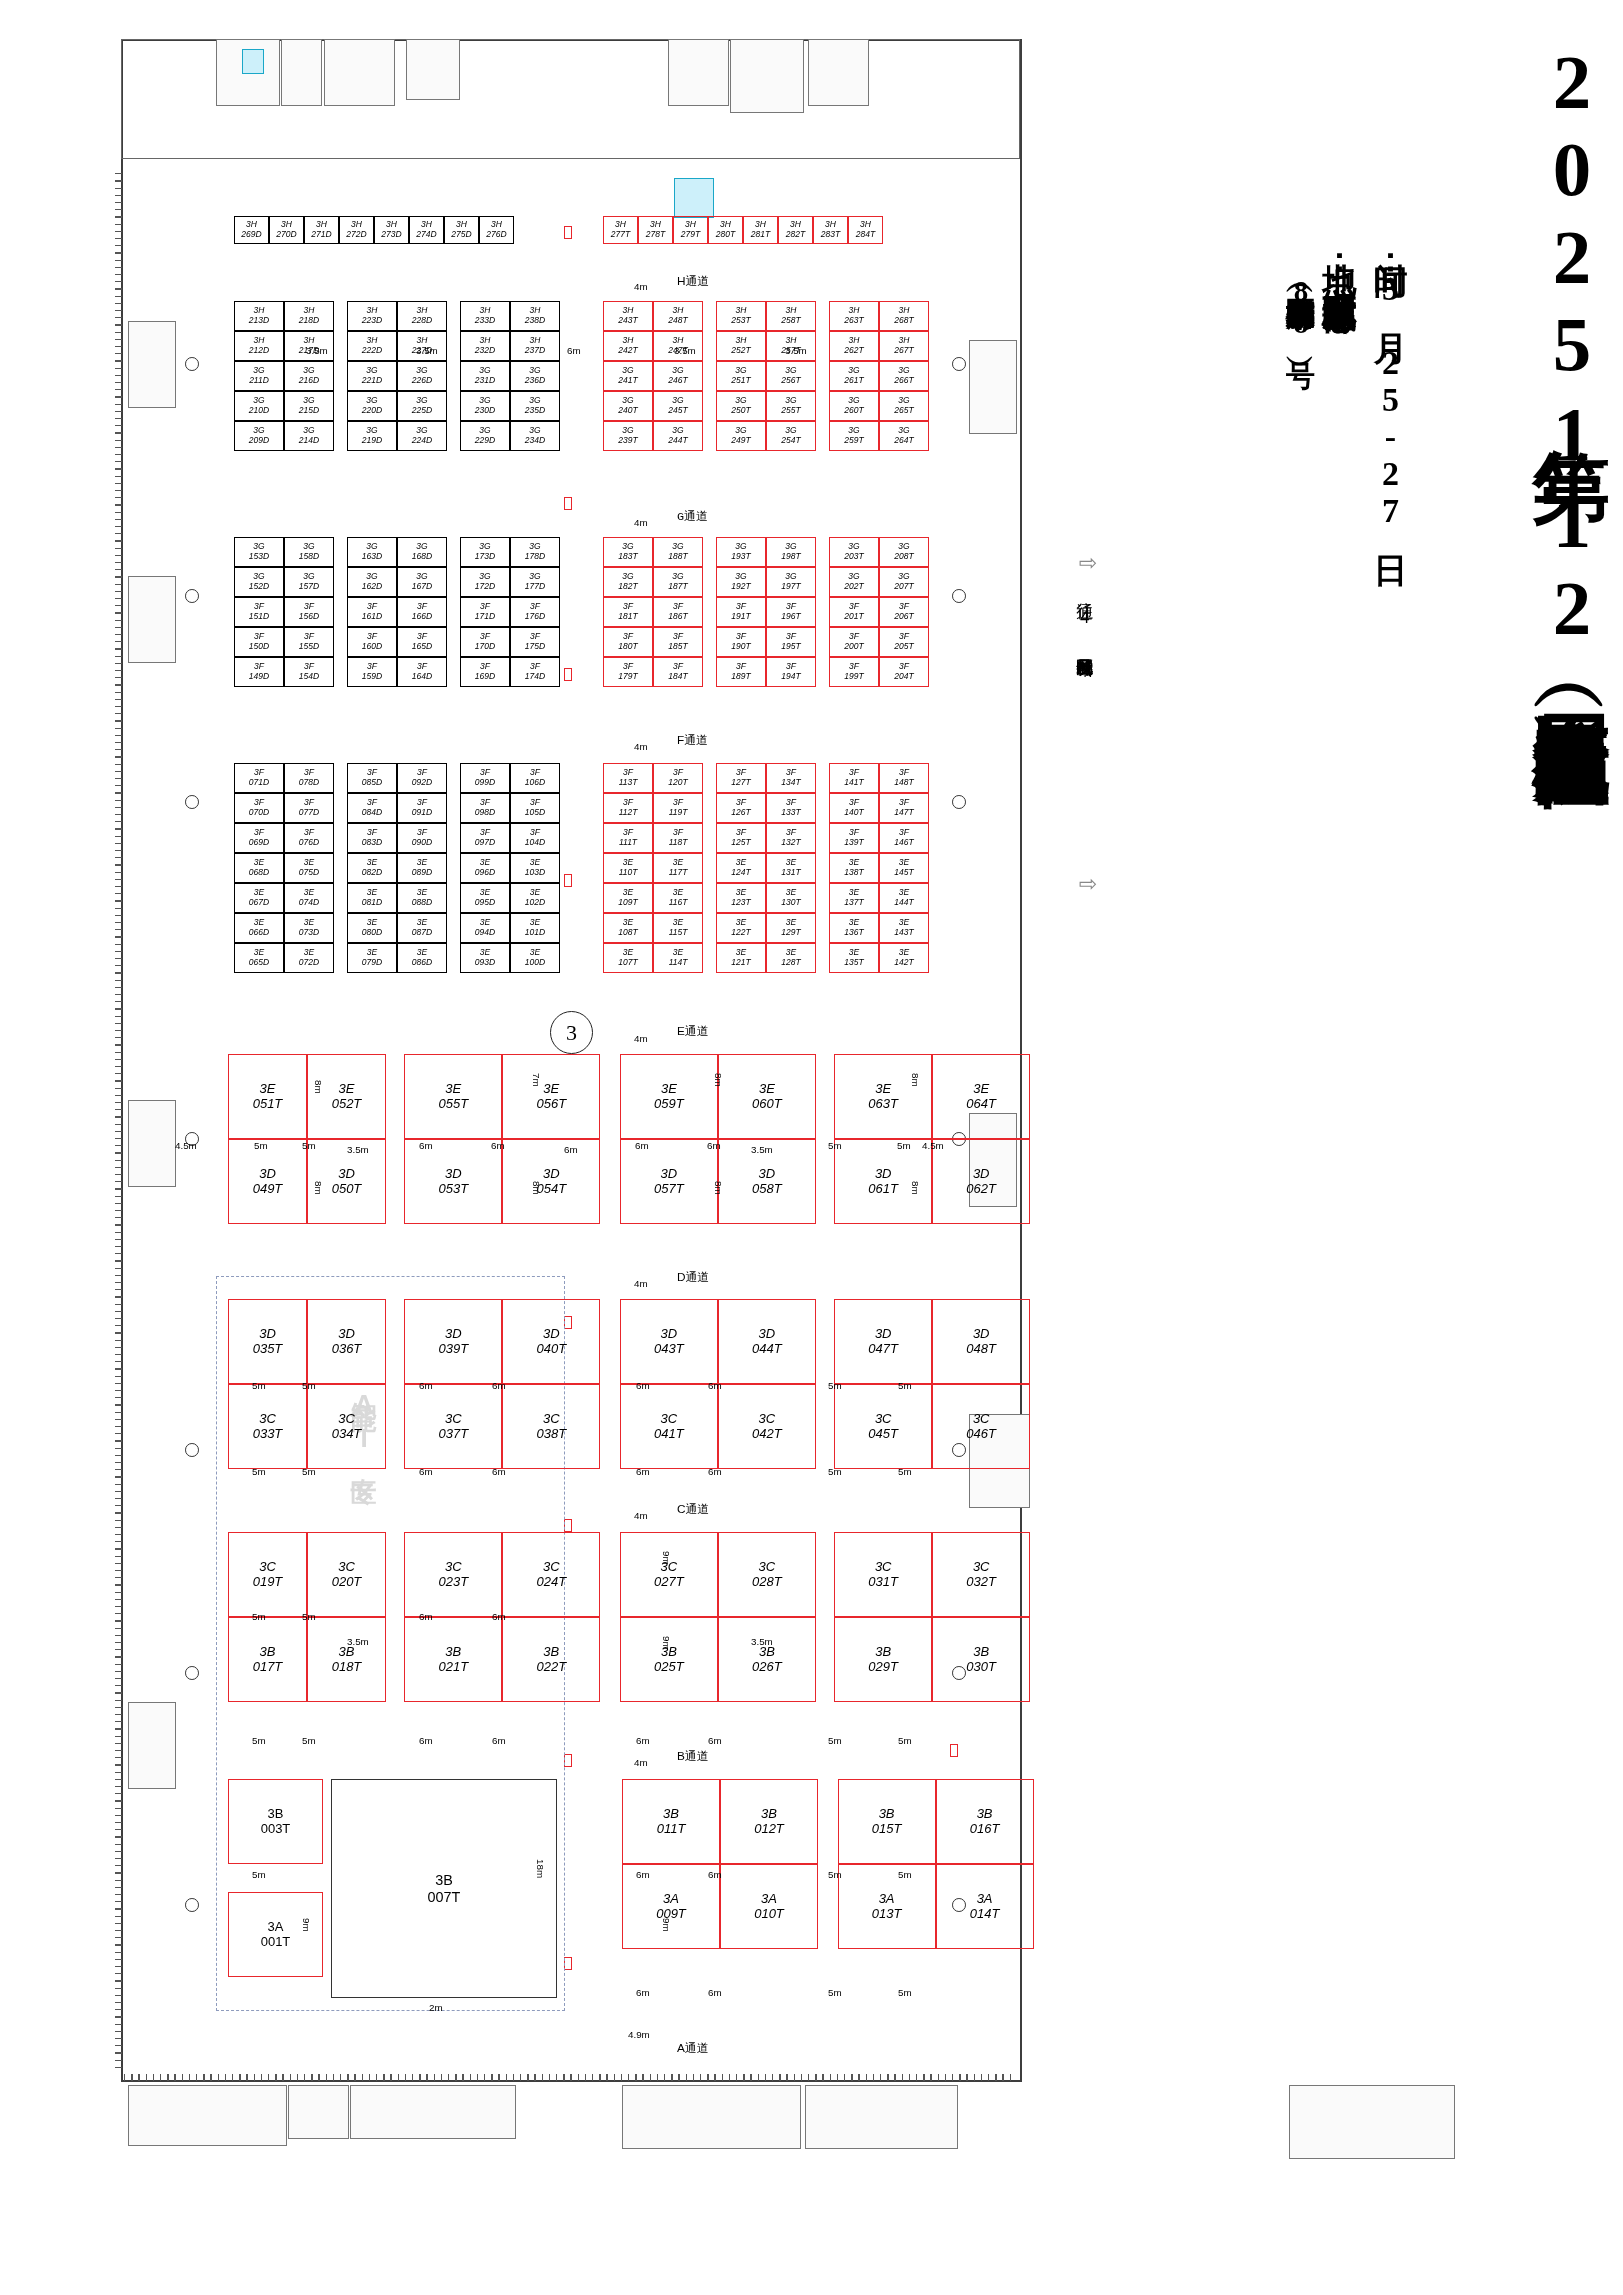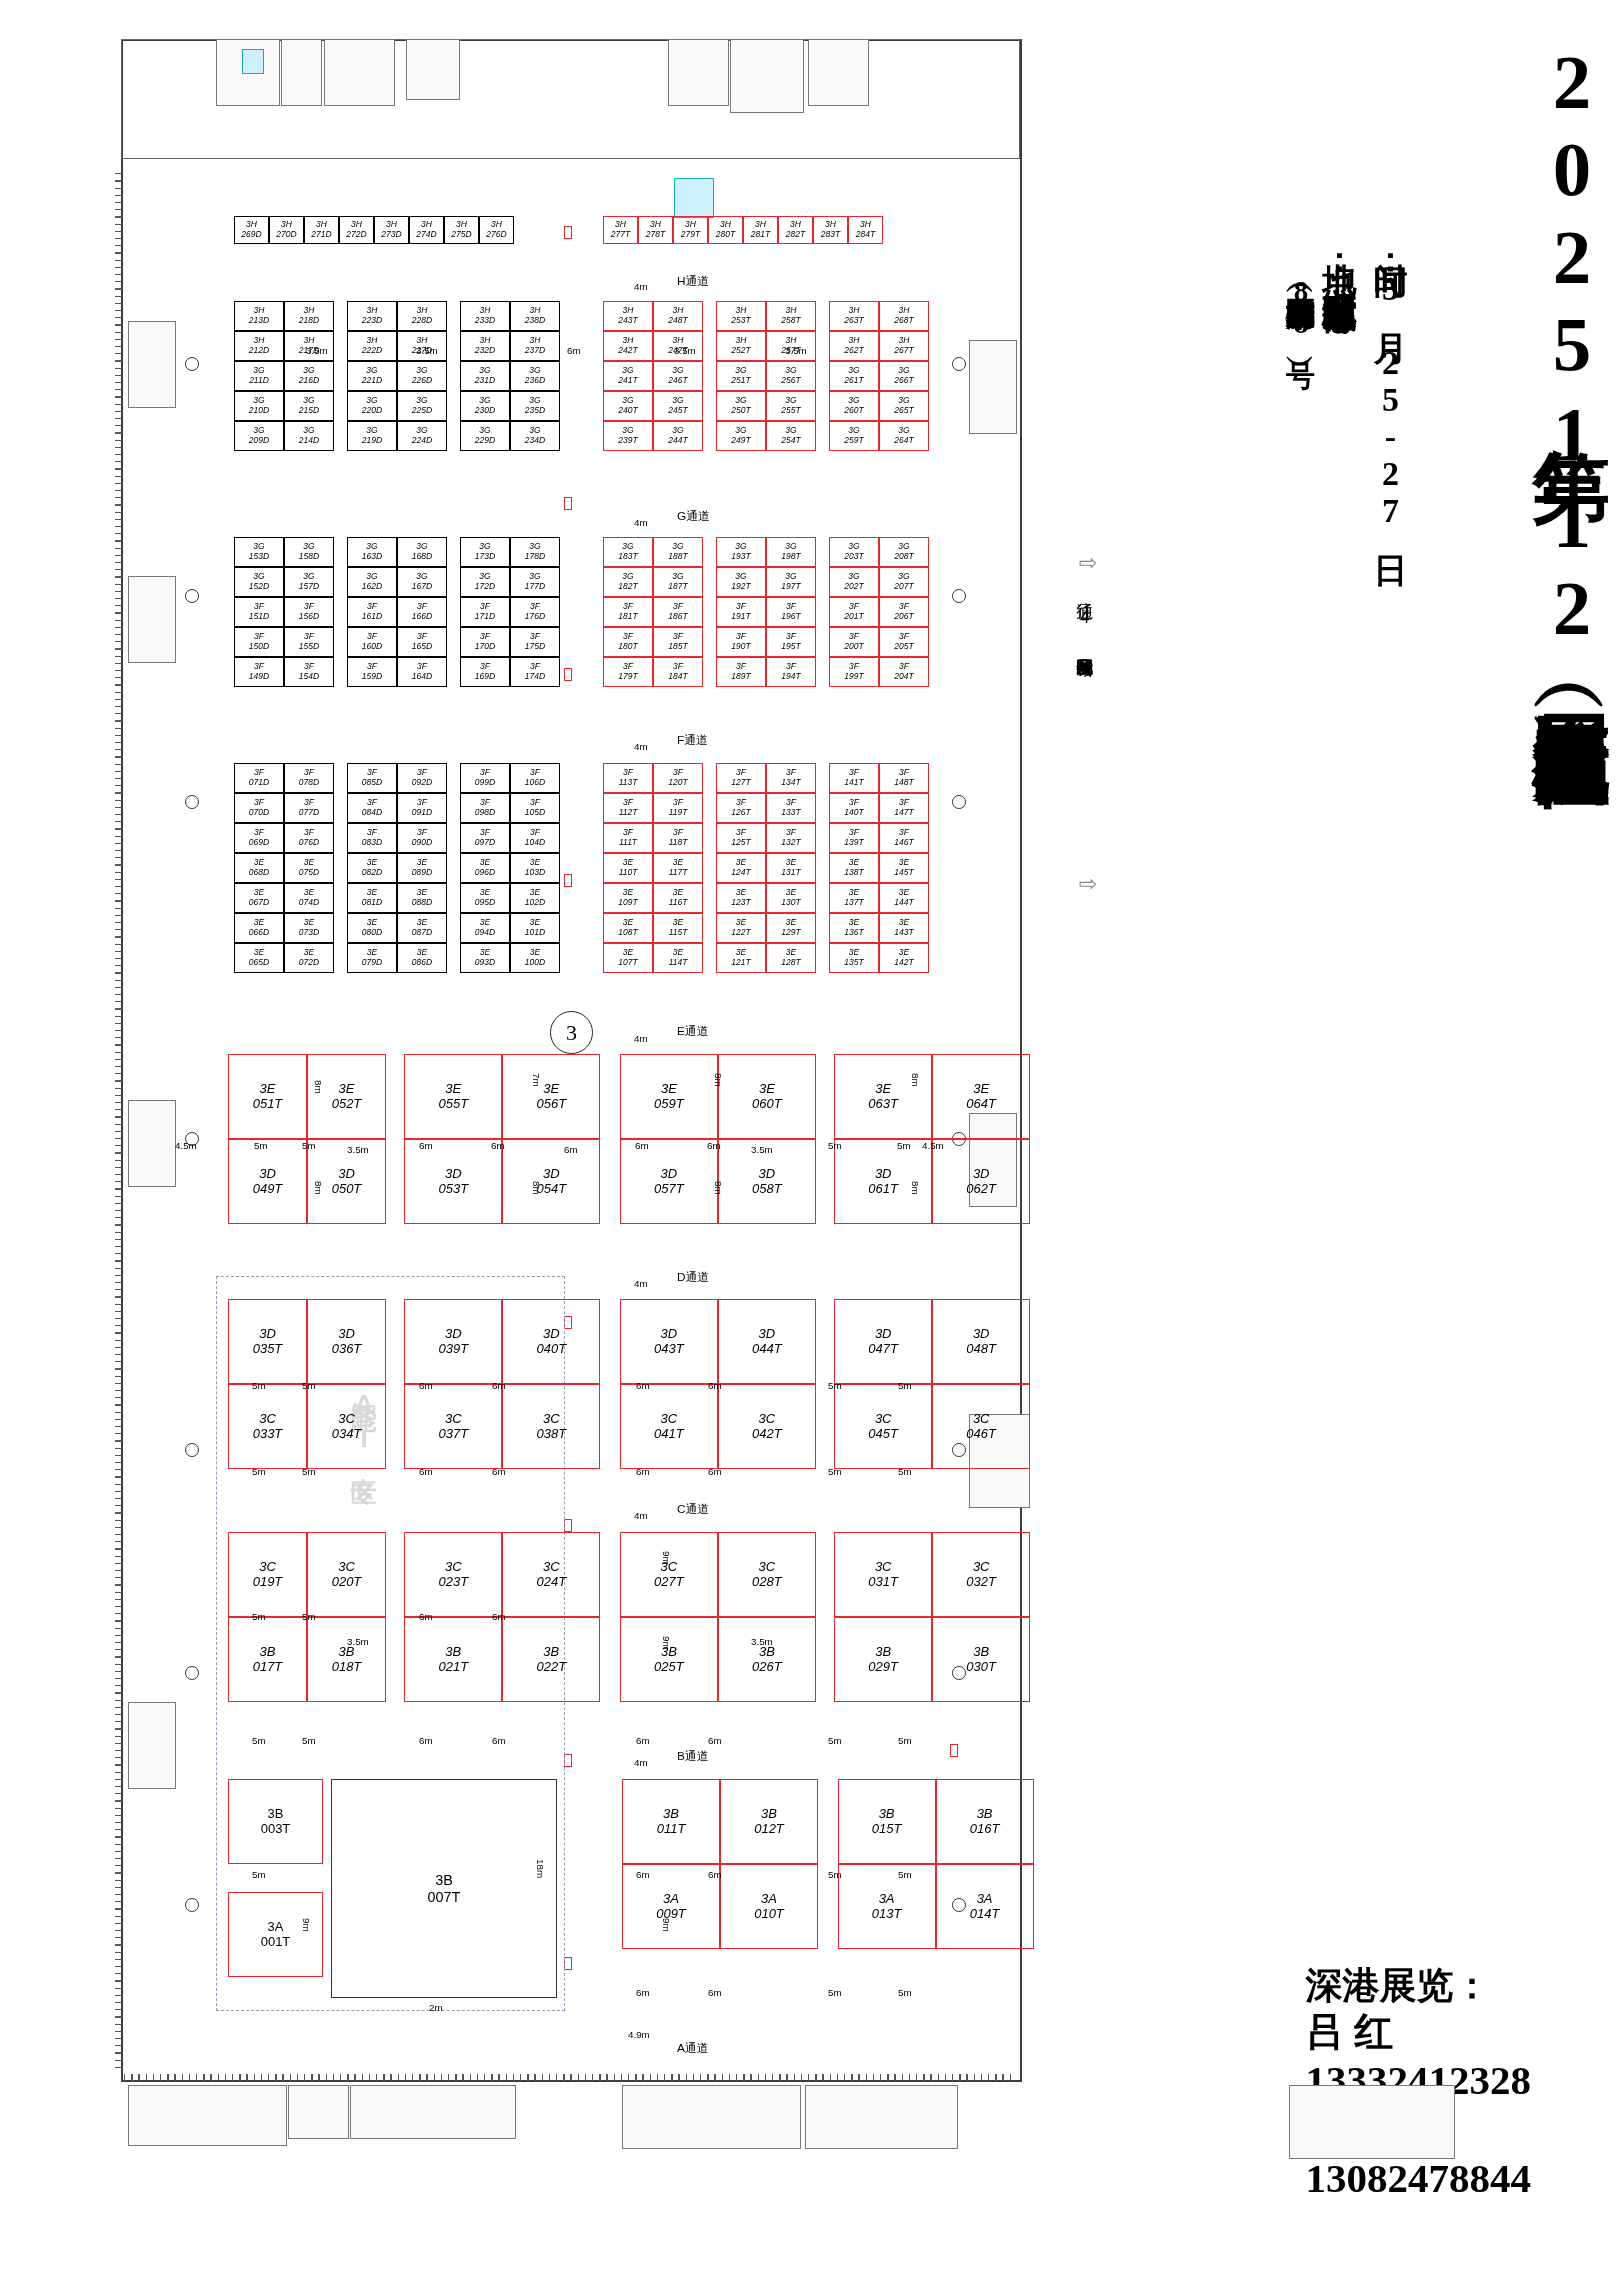--- a/index.html
+++ b/index.html
@@ -64,27 +64,20 @@
 <body>
 
 <div class="root">
 
   <div class="title-col">
     <div class="main-title vtext">2025年第112届全国糖酒会（食品机械展区）展位图</div>
     <div class="time-line vtext">时间：3月 25-27日</div>
     <div class="place-line vtext">地点：中国西部国际博览城国际展览展示中心</div>
     <div class="place-line2 vtext">（成都市天府新区福州路东段88号）</div>
 
-    <div class="contact">
-      <div class="c1">深港展览：</div>
-      <div class="c2">吕 红</div>
-      <div class="c3">13332412328</div>
-      <div class="c2">王 义</div>
-      <div class="c3">13082478844</div>
-    </div>
   </div>
 
   <div class="note-arrow">
     <div class="arrow-glyph" style="position:absolute;left:11.8px;top:0;">⇨</div>
     <div class="vtext" style="position:absolute;left:9.2px;top:39px;">通往 4 号馆调味品及配料展区</div>
     <div class="arrow-glyph" style="position:absolute;left:11.8px;top:321px;">⇨</div>
   </div>
 
   <div class="plan">
 
@@ -1420,21 +1413,21 @@
           <span>013T</span>
         </div>
       <div class="booth red" style="font-size:13px;">
           <span>3A</span>
           <span>014T</span>
         </div>
     </div>
 
     <div class="aisle" style="left:677px;top:274px;">H通道</div>
     <div class="dim" style="left:634px;top:281px;">4m</div>
-    <div class="aisle" style="left:677px;top:509px;">G通道</div>
+    <div class="aisle" style="left:677px;top:509px;font-family:Liberation Mono, monospace;">G通道</div>
     <div class="dim" style="left:634px;top:517px;">4m</div>
     <div class="aisle" style="left:677px;top:733px;">F通道</div>
     <div class="dim" style="left:634px;top:741px;">4m</div>
     <div class="aisle" style="left:677px;top:1024px;">E通道</div>
     <div class="dim" style="left:634px;top:1033px;">4m</div>
     <div class="aisle" style="left:677px;top:1270px;">D通道</div>
     <div class="dim" style="left:634px;top:1278px;">4m</div>
     <div class="aisle" style="left:677px;top:1502px;">C通道</div>
     <div class="dim" style="left:634px;top:1510px;">4m</div>
     <div class="aisle" style="left:677px;top:1749px;">B通道</div>

